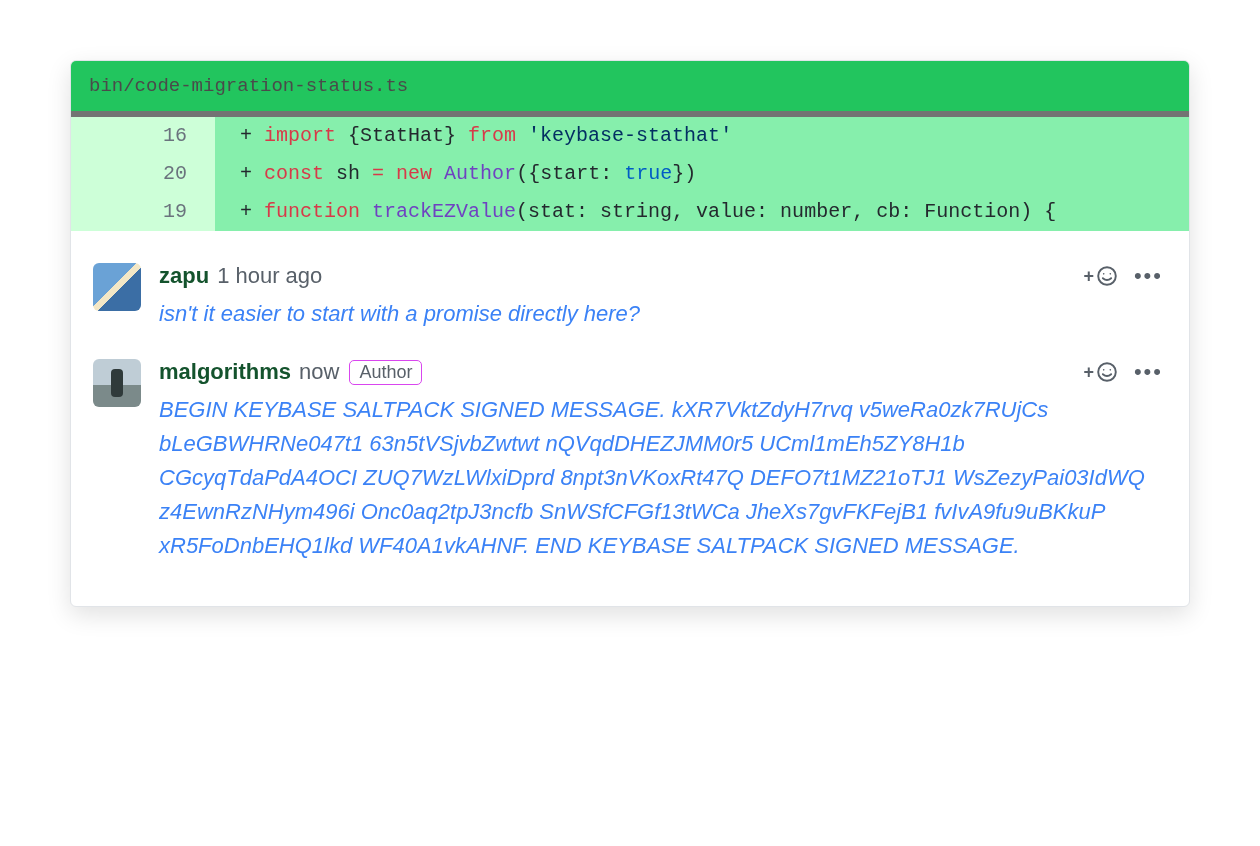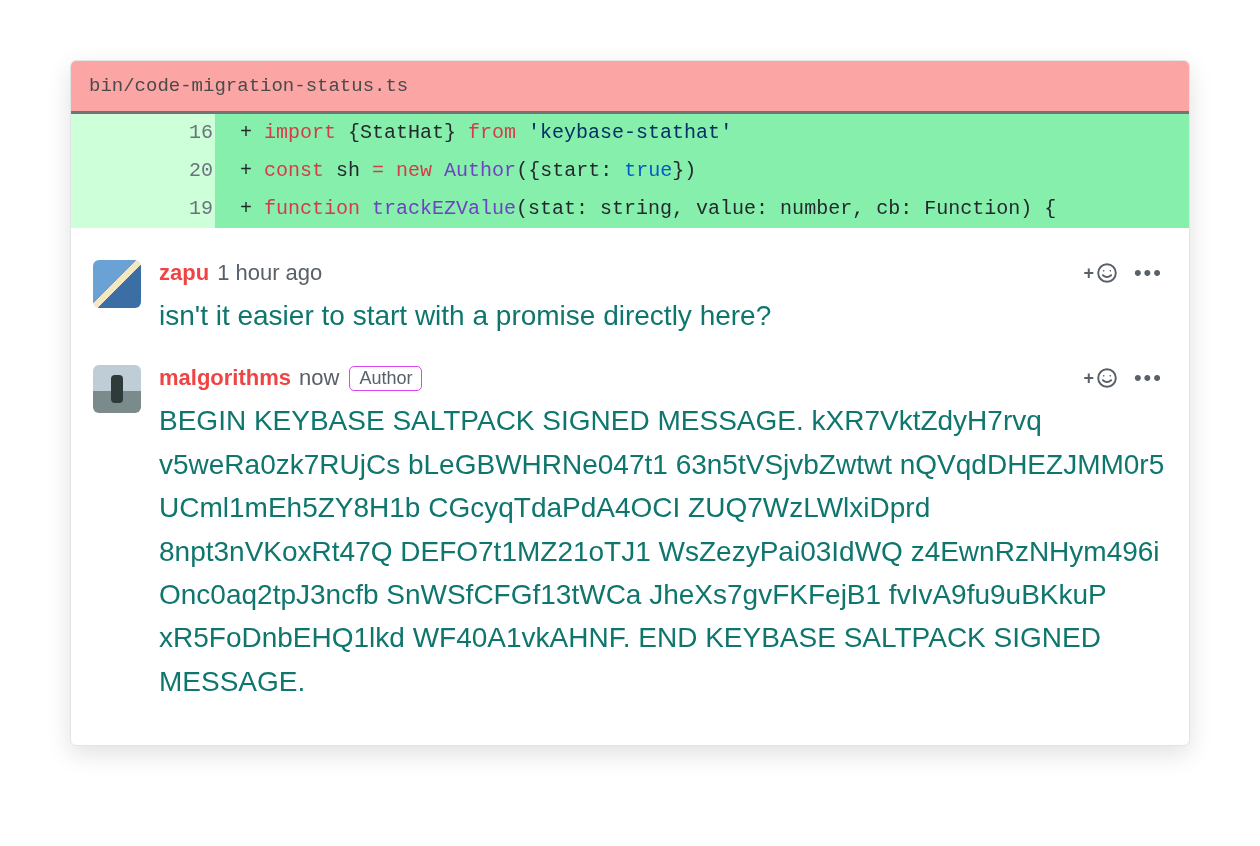--- a/index.html
+++ b/index.html
@@ -13,38 +13,38 @@
     width: 1120px;
     margin: 0 auto;
     border: 1px solid #e1e4e8;
     border-radius: 6px;
     box-shadow: 0 8px 24px rgba(0,0,0,0.12);
     overflow: hidden;
     background: #fff;
   }
   .file-header {
     padding: 14px 18px;
-    background: #fca5a5;
-    border-bottom: 3px solid #737373;
+    background: #22c55e;
+    border-bottom: 6px solid #737373;
     font-family: SFMono-Regular, Consolas, "Liberation Mono", Menlo, monospace;
     font-size: 19px;
     color: #4a4a4a;
   }
   .diff-table {
     width: 100%;
     border-collapse: collapse;
     font-family: SFMono-Regular, Consolas, "Liberation Mono", Menlo, monospace;
     font-size: 20px;
     line-height: 1.9;
   }
   .diff-table td { vertical-align: top; }
   .ln-col {
     width: 72px;
     text-align: right;
-    padding-right: 2px;
+    padding-right: 28px;
     color: #6a737d;
     background: #cdffd8;
     user-select: none;
   }
   .ln-col.blank { background: #cdffd8; }
   .code-col {
     background: #86efac;
     padding-left: 25px;
     white-space: pre;
     color: #24292e;
@@ -87,21 +87,21 @@
   .comment-body { flex: 1; }
   .comment-head {
     display: flex;
     align-items: center;
     gap: 8px;
     margin-bottom: 8px;
   }
   .author {
     font-weight: 600;
     font-size: 22px;
-    color: #ef4444;
+    color: #14532d;
   }
   .timestamp {
     font-size: 22px;
     color: #586069;
   }
   .badge {
     font-size: 18px;
     color: #586069;
     border: 1px solid #d946ef;
     border-radius: 5px;
@@ -120,23 +120,24 @@
   .action-btn .plus-sign { font-size: 18px; font-weight:600; margin-right:1px; }
   .kebab {
     color: #586069;
     font-size: 22px;
     letter-spacing: 2px;
     cursor: pointer;
     padding: 0 4px;
     line-height: 1;
   }
   .comment-text {
-    font-size: 28px;
-    color: #0f766e;
+    font-size: 22px;
+    color: #3b82f6;
     line-height: 1.55;
+    font-style: italic;
   }
   .comment-text p { margin-bottom: 18px; }
   .comment-text p:last-child { margin-bottom: 0; }
   svg.smiley { width:22px; height:22px; display:block; }
 </style>
 </head>
 <body>
 
 <div class="card">
 

